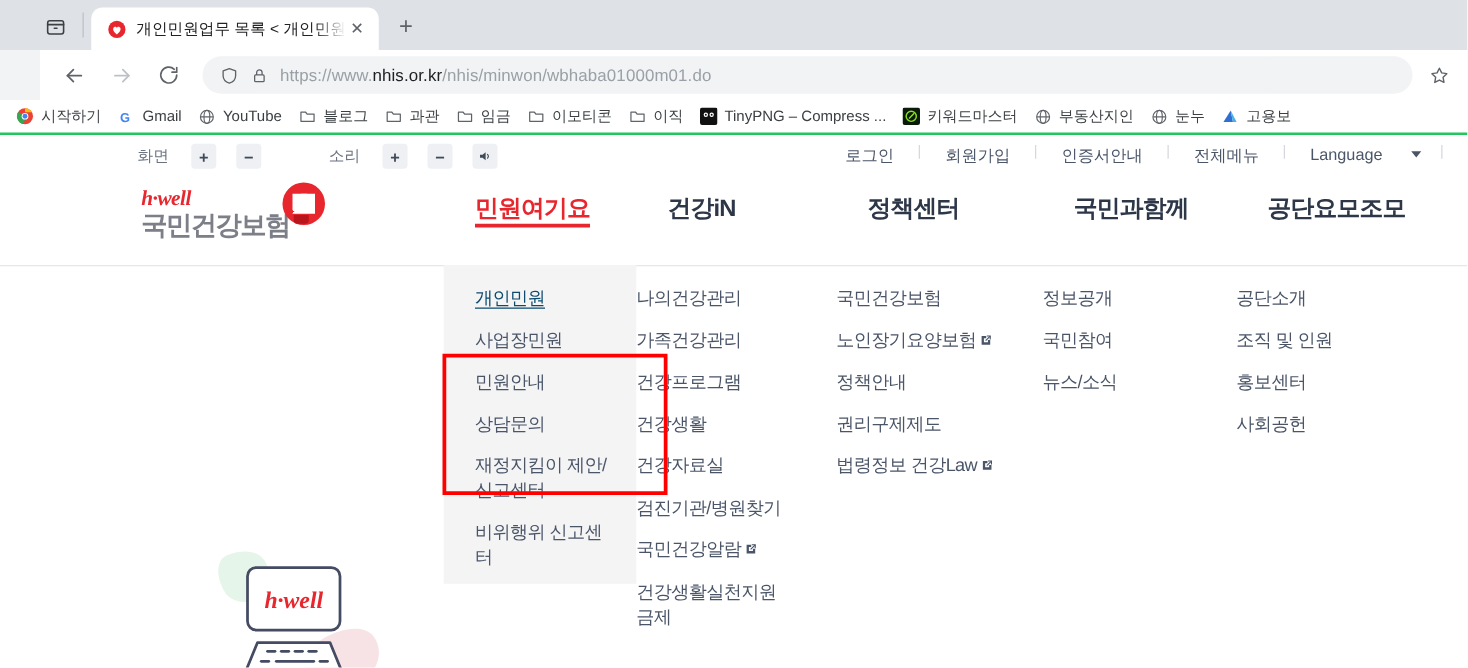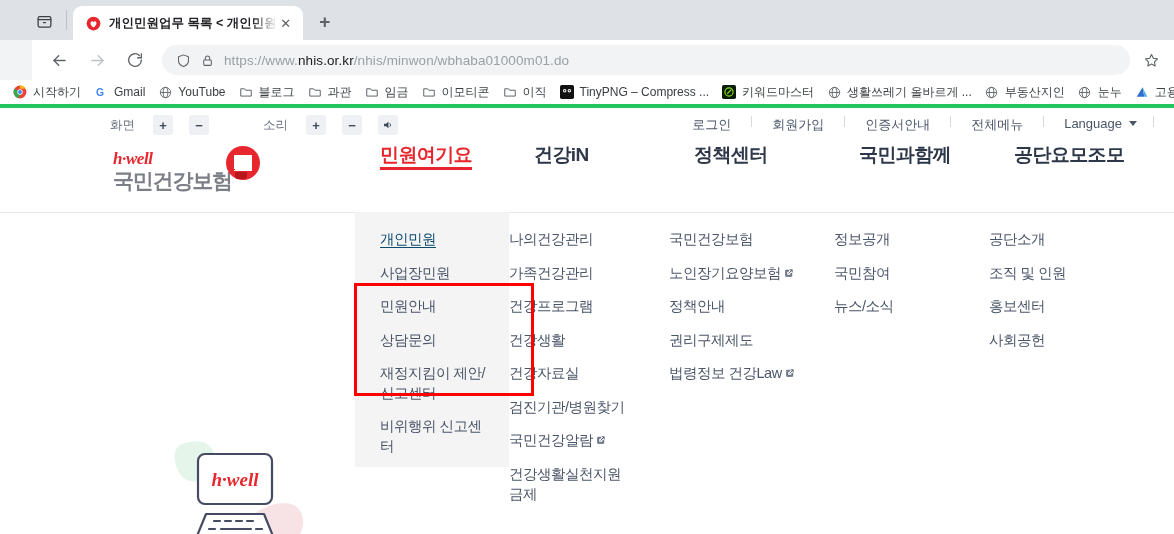--- a/index.html
+++ b/index.html
@@ -12,21 +12,20 @@
 
   
   .browser-chrome { background: #f1f3f4; }
 
   .tabstrip {
     height: 40px;
     display: flex;
     align-items: flex-end;
     padding-left: 8px;
     background: #dee1e6;
-    font-weight: bold;
   }
   .tab-search-btn {
     width: 28px; height: 28px;
     margin: 0 8px 5px 22px;
     display: flex; align-items: center; justify-content: center;
     border-radius: 4px;
     cursor: pointer;
   }
   .tab-divider {
     width: 1px; height: 20px; background: #bdc1c6; margin: 0 6px 10px 0;
@@ -117,21 +116,21 @@
     border-radius: 50%;
     color: #5f6368;
     cursor: pointer;
   }
 
   .bookmarks {
     height: 28px;
     display: flex; align-items: center;
     background: #ffffff;
     padding: 0 6px;
-    border-bottom: 4px solid #22c55e;
+    border-bottom: 2px solid #22c55e;
     overflow: hidden;
   }
   .bm {
     display: flex; align-items: center;
     padding: 3px 6px;
     border-radius: 4px;
     font-size: 12px;
     color: #3c4043;
     white-space: nowrap;
     cursor: pointer;
@@ -166,21 +165,21 @@
   .util-gap { width: 22px; }
   .util-right { margin-left: auto; display: flex; align-items: flex-start; }
   .util-link {
     color: #4a5568; font-size: 13px;
     padding: 0 20px;
     text-decoration: none;
     cursor: pointer;
   }
   .util-sep { width: 1px; height: 11px; background: #d5d8dd; }
   .lang-wrap {
-    display: flex; align-items: center; gap: 7px;
+    display: flex; align-items: center; gap: 23px;
     padding: 0 16px 0 20px;
     color: #4a5568; font-size: 13px;
     cursor: pointer;
   }
   .caret-dn {
     width: 0; height: 0;
     border-left: 4.5px solid transparent;
     border-right: 4.5px solid transparent;
     border-top: 5.5px solid #4a5568;
   }
@@ -221,21 +220,21 @@
       radial-gradient(circle at 75% 35%, #fff 52%, transparent 53%),
       linear-gradient(to bottom right, transparent 48%, #fff 49%);
   }
   .logo-heart-tail {
     position: absolute; left: 9px; bottom: 1px;
     width: 12px; height: 7px; background: #b9151c;
     border-radius: 0 0 3px 3px;
   }
 
   .gnb {
-    position: absolute; left: 380px; top: 0;
+    position: absolute; left: 380px; top: 12px;
     display: flex;
     width: 794px;
   }
   .gnb-item {
     font-size: 19px; font-weight: 700;
     color: #2d3748;
     letter-spacing: -0.6px;
     cursor: pointer;
     padding-top: 12px;
     white-space: nowrap;
@@ -437,30 +436,20 @@
     </div>
     <div class="bm">
       <span class="bm-ic">
         <svg width="14" height="14" viewBox="0 0 24 24">
             <rect width="24" height="24" rx="3" fill="#0b1a0b"></rect>
             <circle cx="12" cy="12" r="7" fill="none" stroke="#86e01e" stroke-width="2"></circle>
             <path d="M9 15 L16 8" stroke="#86e01e" stroke-width="2"></path>
           </svg>
       </span>
       <span>키워드마스터</span>
-    </div>
-    <div class="bm">
-      <span class="bm-ic">
-        <svg width="13" height="13" viewBox="0 0 24 24" fill="none" stroke="#5f6368" stroke-width="1.7">
-            <circle cx="12" cy="12" r="9.5"></circle>
-            <ellipse cx="12" cy="12" rx="4.3" ry="9.5"></ellipse>
-            <path d="M2.8 12h18.4"></path>
-          </svg>
-      </span>
-      <span>생활쓰레기 올바르게 ...</span>
     </div>
     <div class="bm">
       <span class="bm-ic">
         <svg width="13" height="13" viewBox="0 0 24 24" fill="none" stroke="#5f6368" stroke-width="1.7">
             <circle cx="12" cy="12" r="9.5"></circle>
             <ellipse cx="12" cy="12" rx="4.3" ry="9.5"></ellipse>
             <path d="M2.8 12h18.4"></path>
           </svg>
       </span>
       <span>부동산지인</span>

